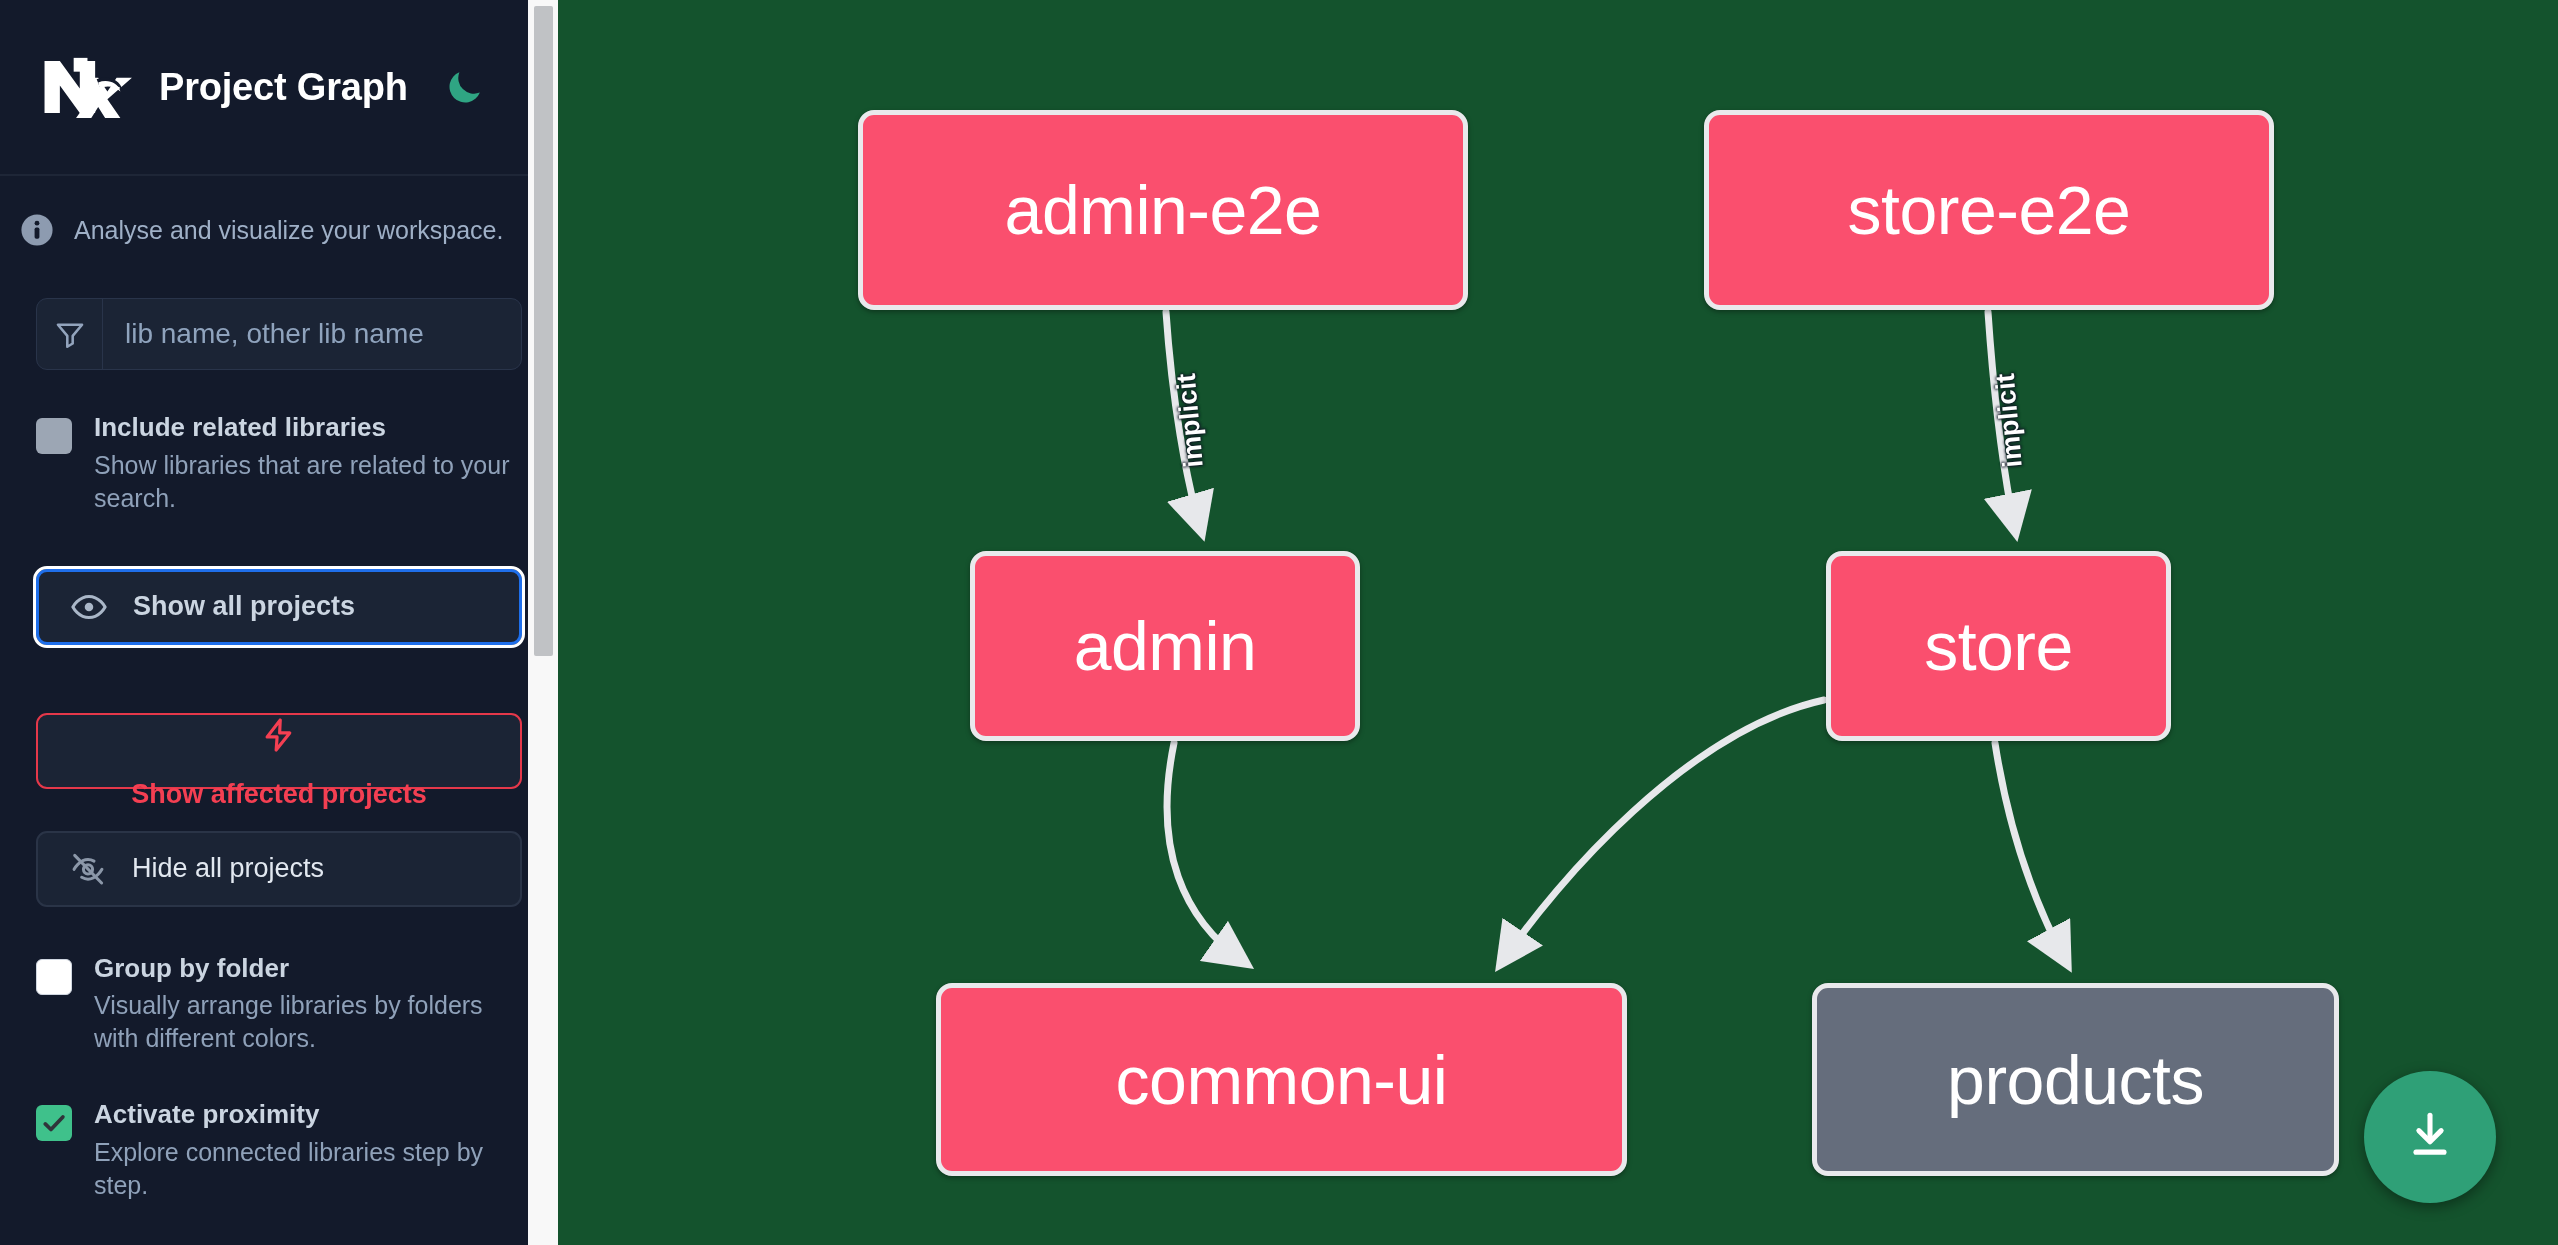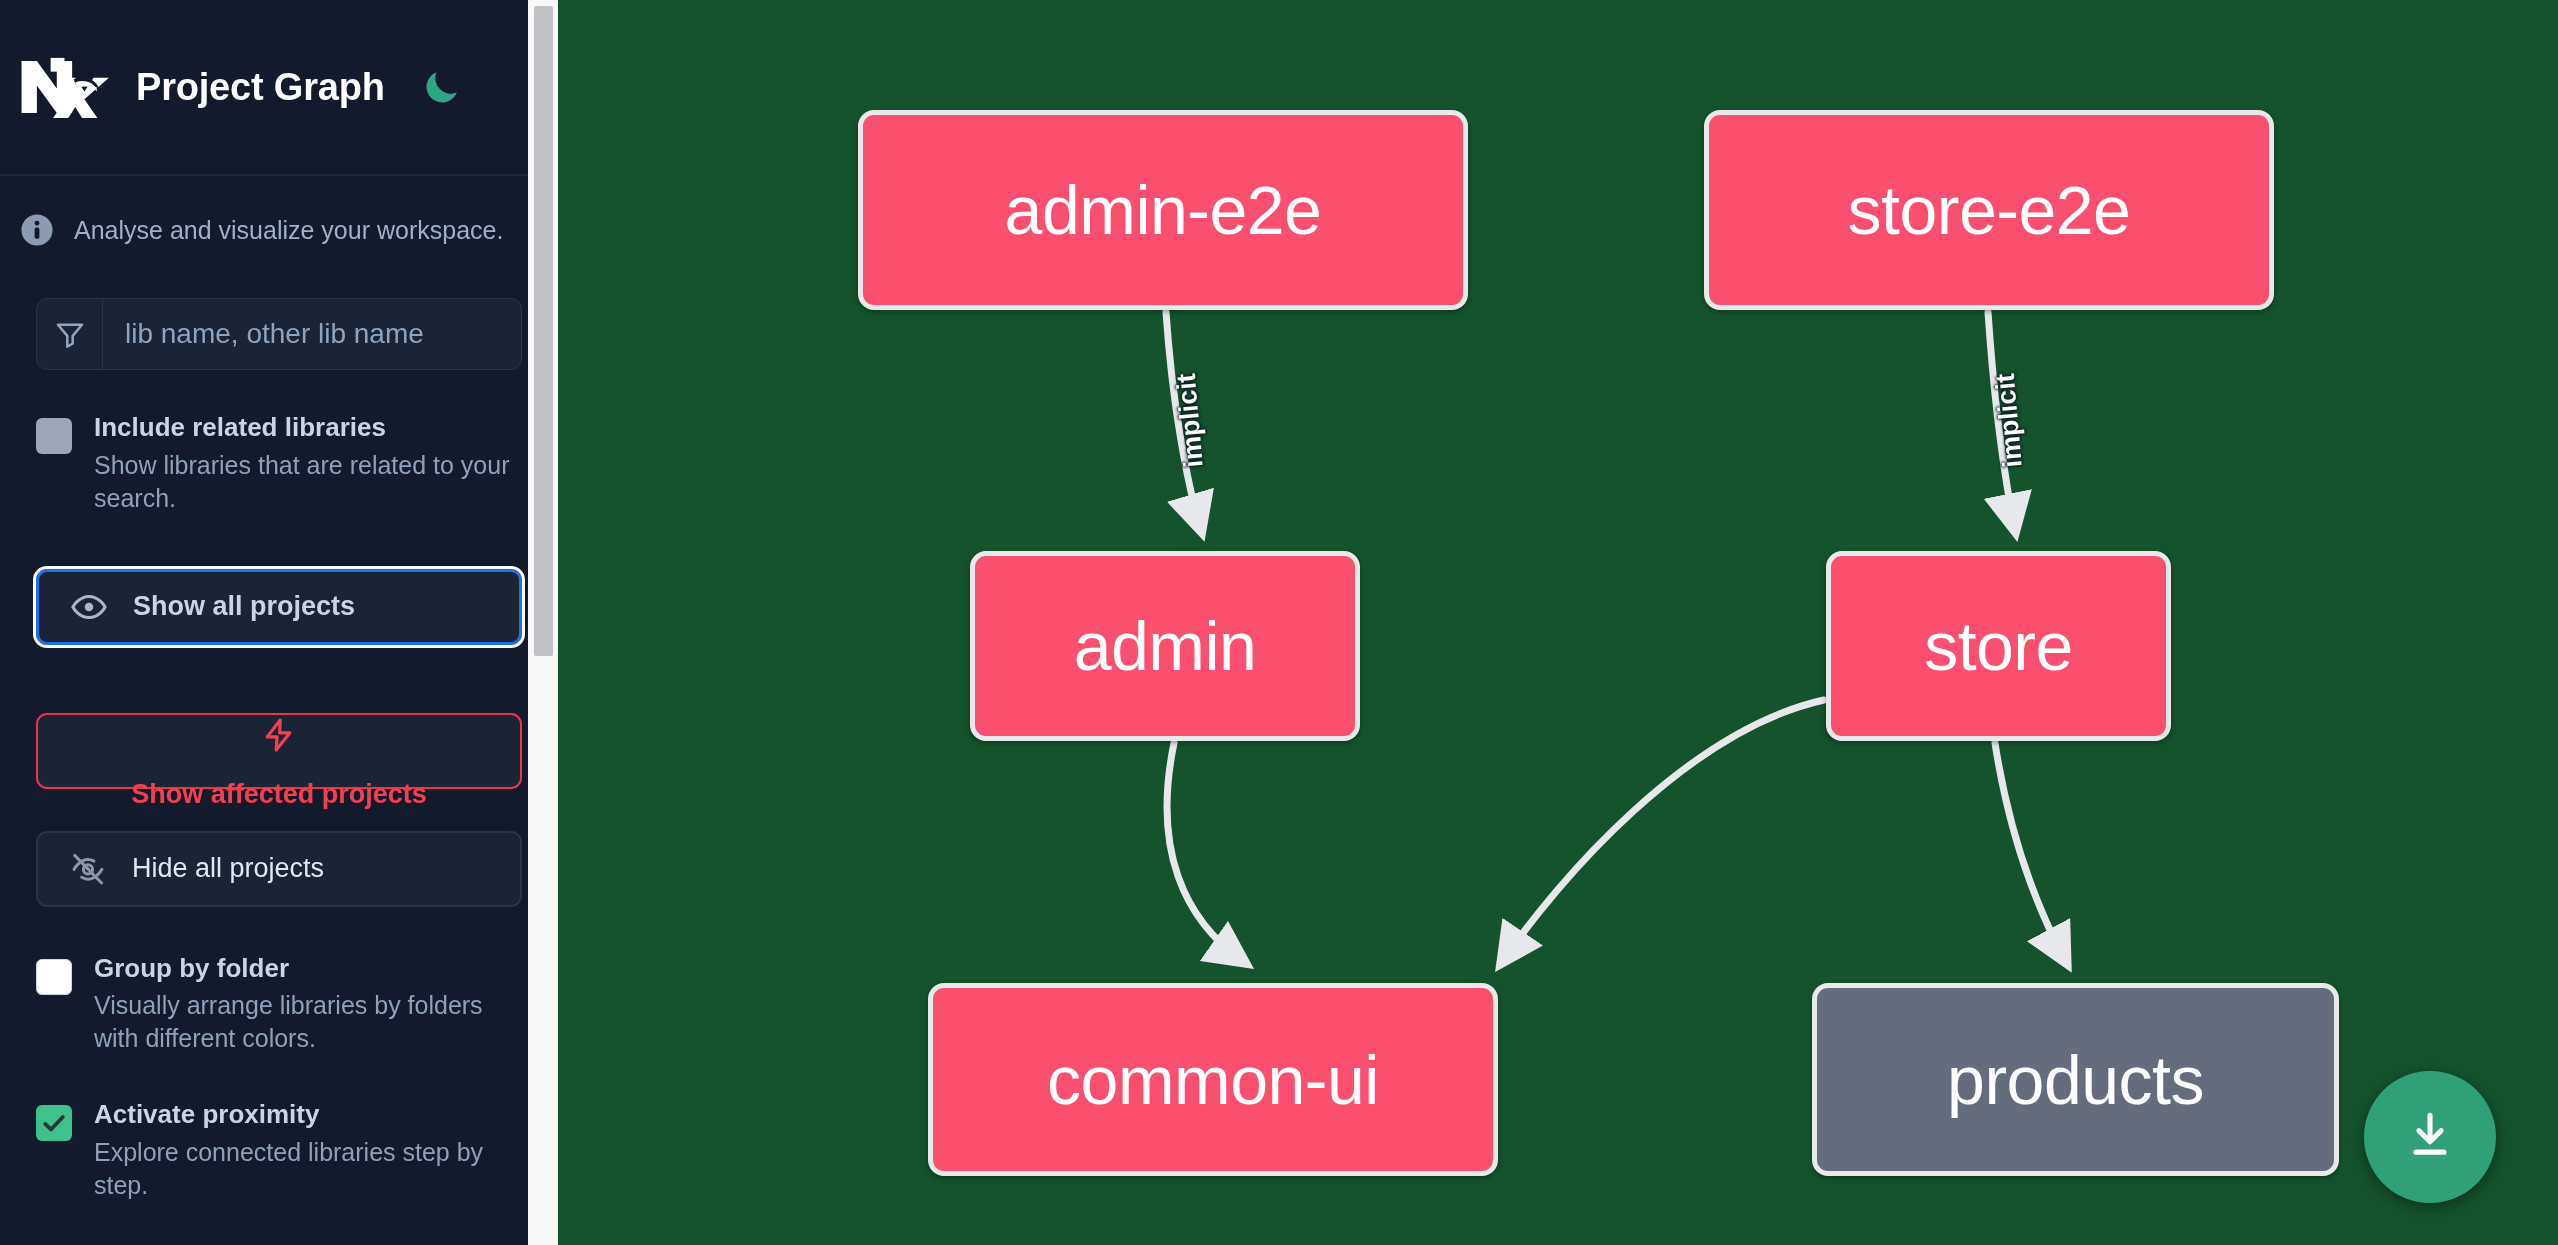--- a/index.html
+++ b/index.html
@@ -18,21 +18,21 @@
     width:558px;height:1245px;
     background:#131a2b;
     flex:0 0 558px;
     overflow:hidden;
   }
   #sidebar-inner{position:absolute;inset:0;}
 
   .sb-header{
     height:176px;
     display:flex;align-items:center;
-    padding:0 20px;
+    padding:0 43px;
     gap:0;
     border-bottom:2px solid #1e2637;
   }
   .nx-logo{width:92px;height:62px;flex:0 0 92px;margin-right:24px;}
   .app-title{
     font-size:38px;font-weight:700;color:#ffffff;letter-spacing:-0.2px;
     white-space:nowrap;
   }
   .moon-btn{
     margin-left:34px;width:46px;height:46px;flex:0 0 46px;
@@ -356,21 +356,21 @@
     </div>
 
     <div class="node pink" style="left:412px;top:551px;width:390px;height:190px;">
       <span class="node-label">admin</span>
     </div>
 
     <div class="node pink" style="left:1268px;top:551px;width:345px;height:190px;">
       <span class="node-label">store</span>
     </div>
 
-    <div class="node pink" style="left:370px;top:983px;width:570px;height:193px;">
+    <div class="node pink" style="left:378px;top:983px;width:691px;height:193px;">
       <span class="node-label">common-ui</span>
     </div>
 
     <div class="node grey" style="left:1254px;top:983px;width:527px;height:193px;">
       <span class="node-label">products</span>
     </div>
 
     <div class="edge-label" style="left:585px;top:405px;transform:rotate(-95deg);">implicit</div>
 
     <div class="edge-label" style="left:1404px;top:405px;transform:rotate(-95deg);">implicit</div>

